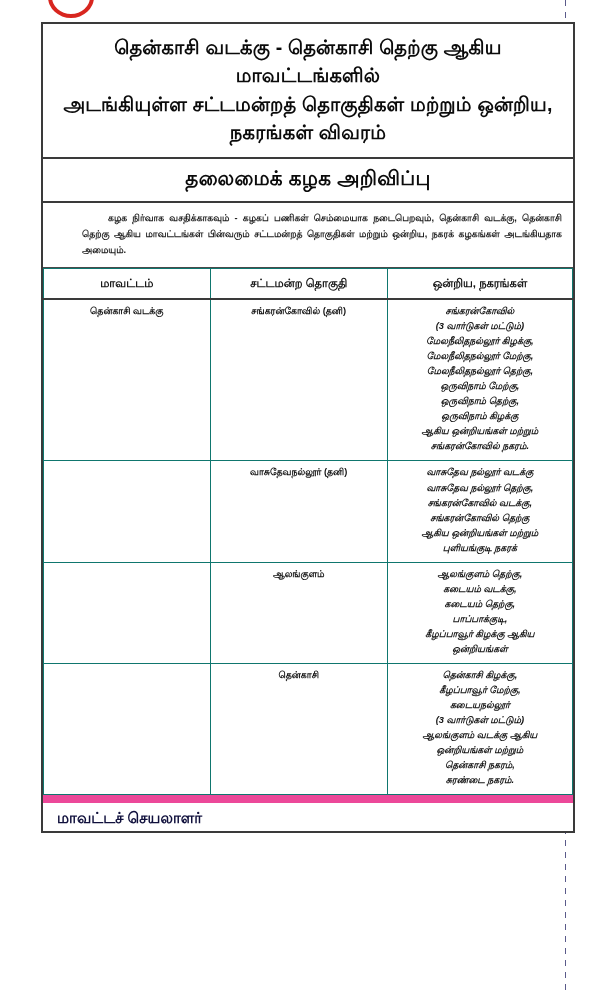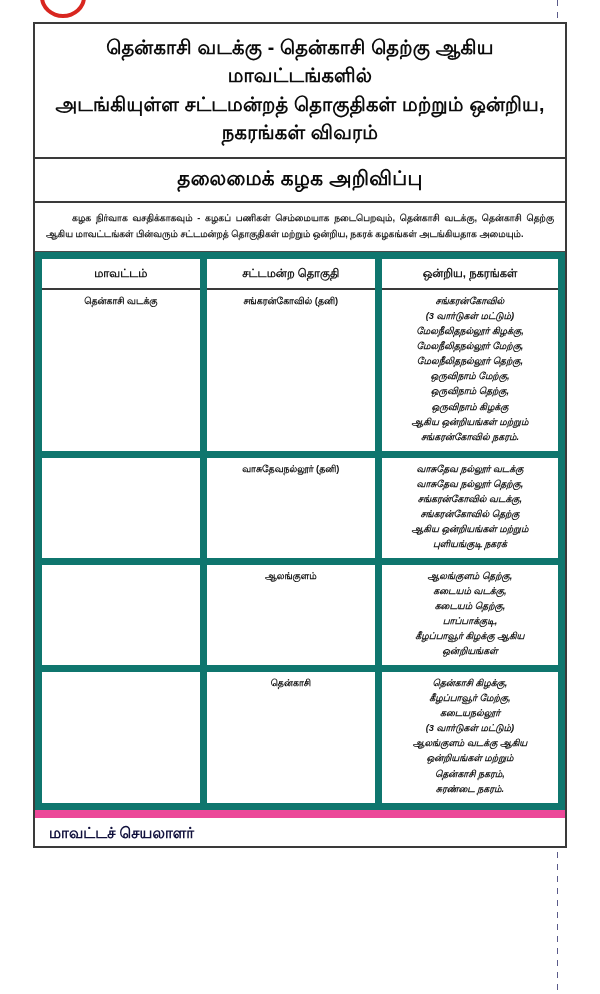--- a/index.html
+++ b/index.html
@@ -6,21 +6,21 @@
   body{
     width:600px;height:994px;
     background:#ffffff;
     font-family:"Liberation Sans","DejaVu Sans",sans-serif;
     color:#111;
     overflow:hidden;
     position:relative;
   }
   .page{
     position:absolute;
-    left:0;top:0;
+    left:8px;top:0;
     width:560px;height:994px;
     box-sizing:border-box;
   }
   
   .logo-dot{
     position:absolute;
     left:40px;top:-24px;
     width:38px;height:34px;
     border:4px solid #d8261f;
     border-radius:50%;
@@ -68,28 +68,29 @@
     border-bottom:1px solid #4a4a4a;
     padding:8px 11px 8px 11px;
   }
   .intro-text{
     font-size:9.2px;
     line-height:1.72;
     text-align:justify;
     text-indent:26px;
     color:#1a1a1a;
     font-weight:bold;
+    margin-left:28px;
   }
   table.data{
     width:100%;
     border-collapse:collapse;
     table-layout:fixed;
   }
   table.data th,table.data td{
-    border:7px solid #0f766e;
+    border:1px solid #0f766e;
     vertical-align:top;
     padding:4px 6px 6px 6px;
     font-size:9.3px;
     line-height:1.62;
     color:#121212;
     font-weight:bold;
   }
   table.data th{
     text-align:center;
     font-size:11.4px;

